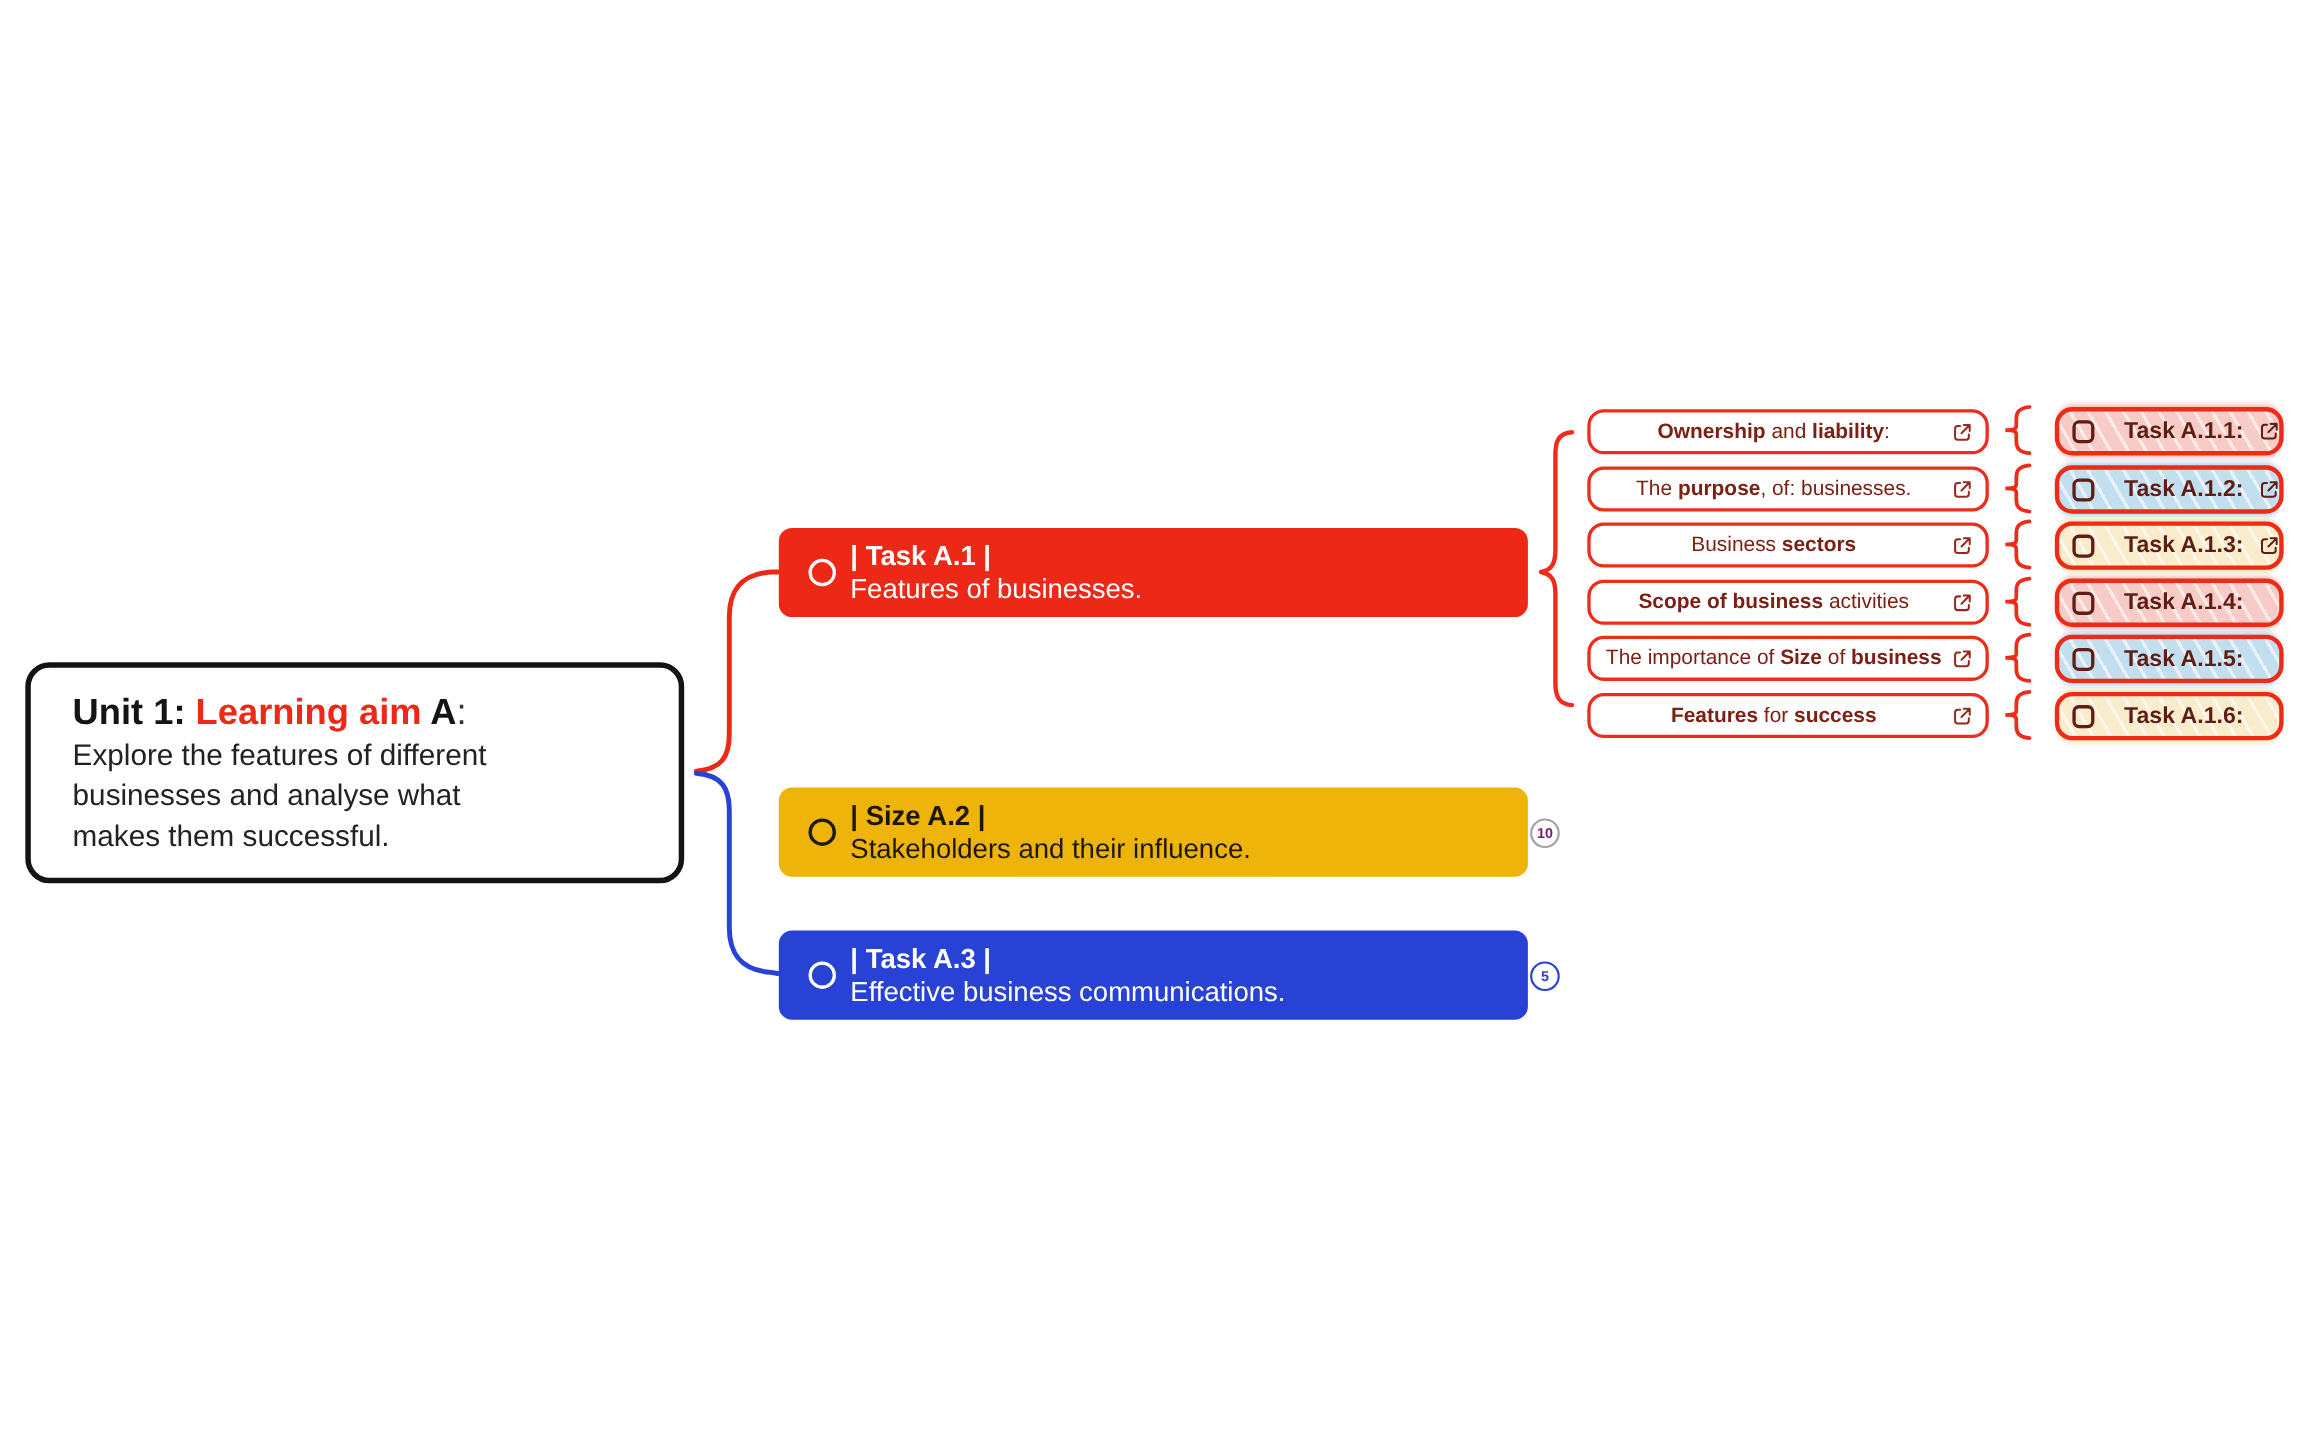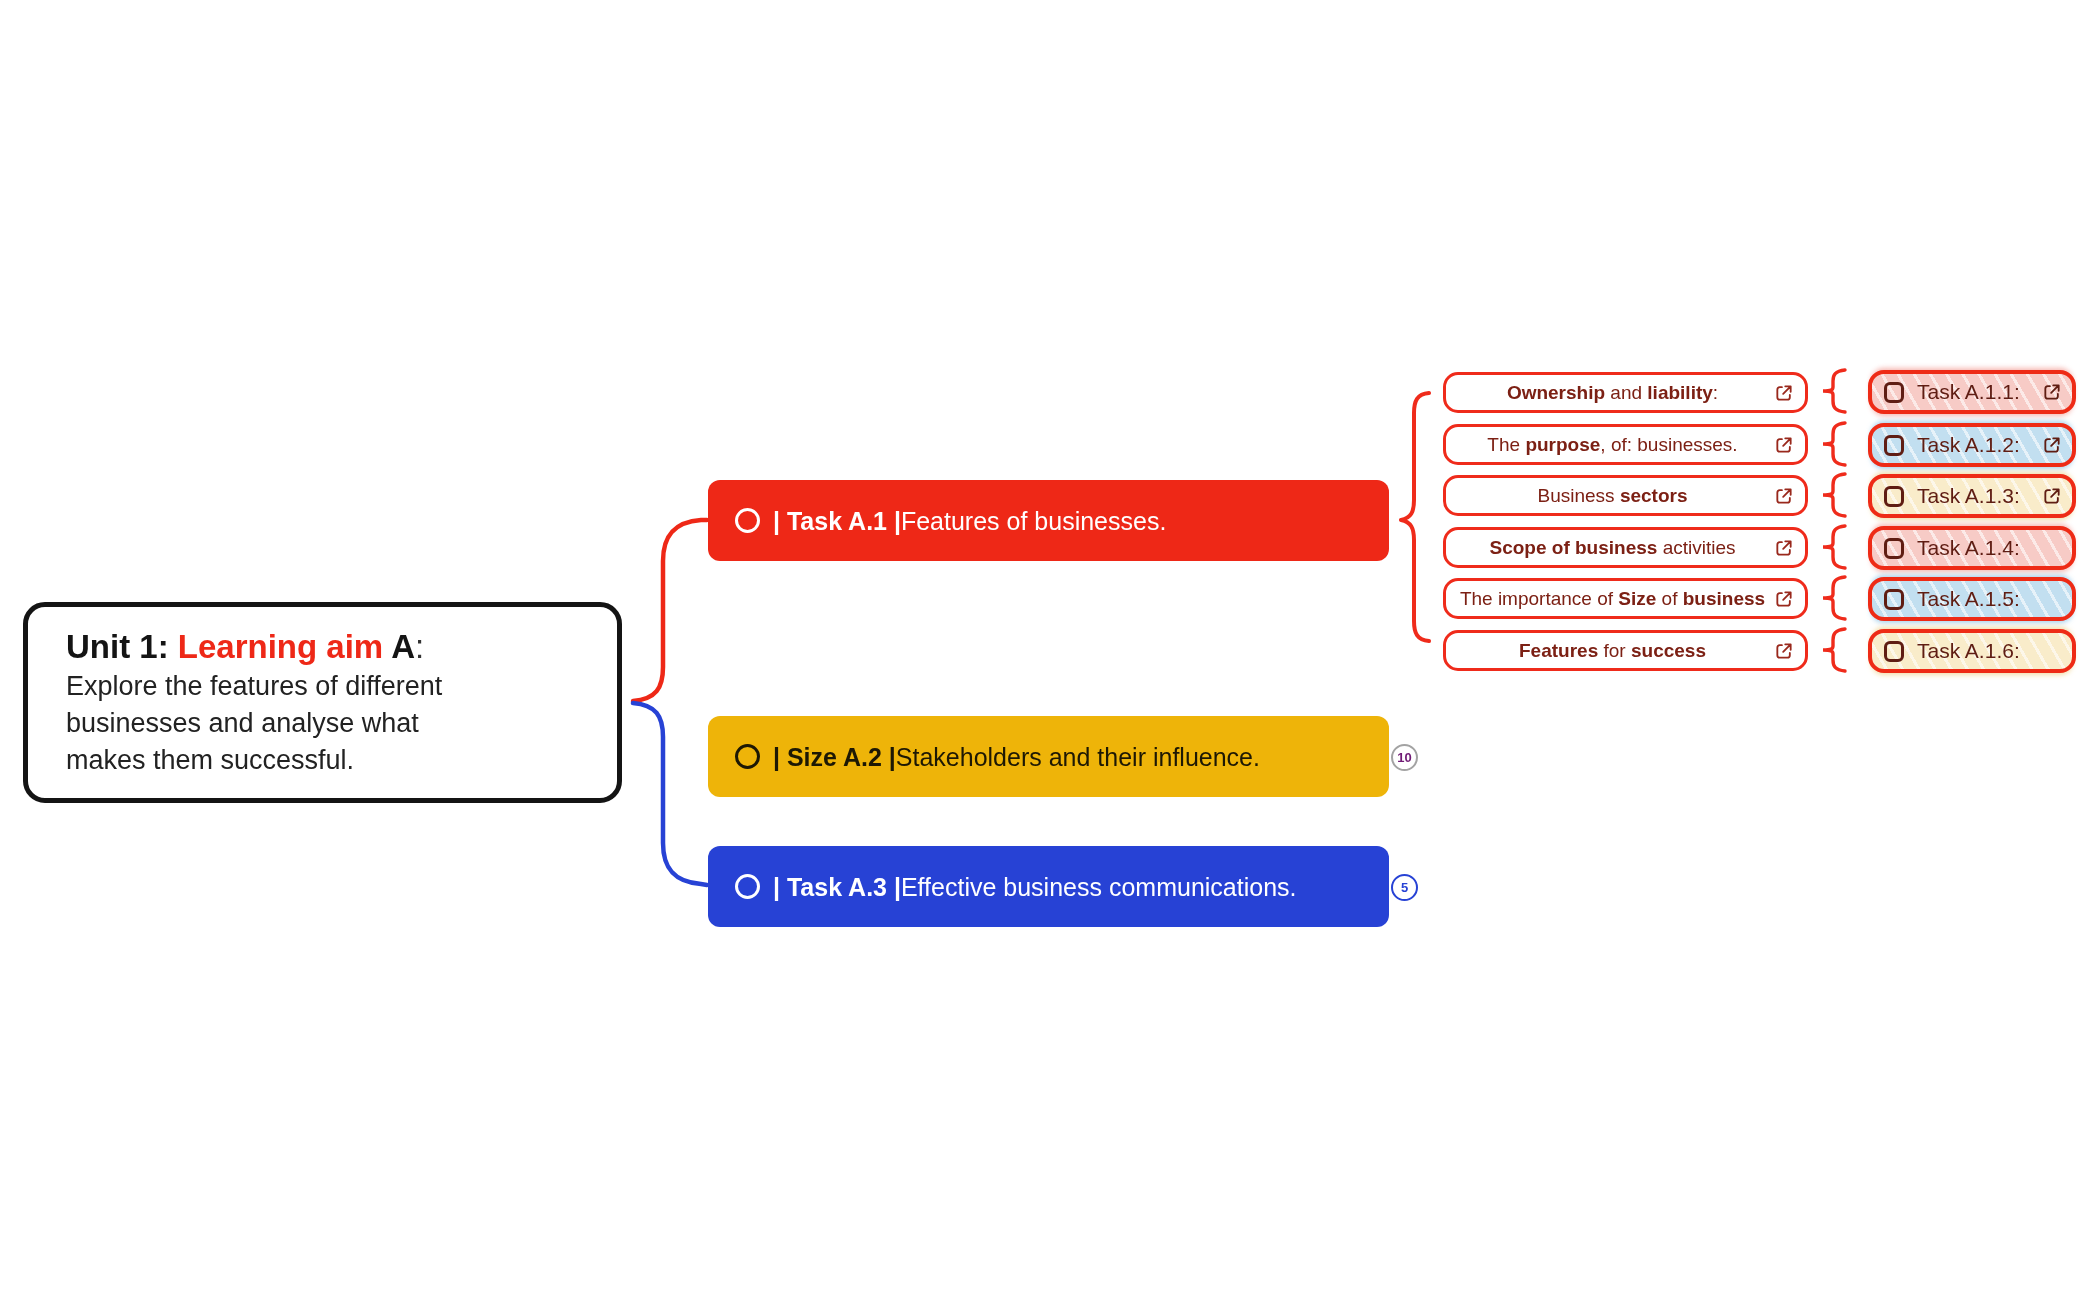--- a/index.html
+++ b/index.html
@@ -25,21 +25,21 @@
   .task-node {
     position:absolute; left:708px; width:681px; height:81px; border-radius:12px;
     display:flex; align-items:center; padding-left:27px; gap:13px; cursor:pointer;
   }
   .task-a1 { top:480px; background:#ee2817; color:#ffffff; }
   .task-a2 { top:716px; background:#eeb409; color:#1d1804; }
   .task-a3 { top:846px; background:#2742d5; color:#ffffff; }
   .task-circle {
     width:25px; height:25px; border-radius:50%; border:3px solid currentColor; flex:0 0 auto;
   }
-  .task-text { display:flex; flex-direction:row; }
+  .task-text { display:flex; flex-direction:column; }
   .task-label { font-weight:700; font-size:25px; line-height:30px; white-space:nowrap; }
   .task-desc  { font-weight:400; font-size:25px; line-height:30px; white-space:nowrap; }
 
   
   .badge {
     position:absolute; left:1391px; width:27px; height:27px; border-radius:50%;
     background:#fff; font-size:13px; font-weight:700; display:flex; align-items:center; justify-content:center;
     cursor:pointer;
   }
   .badge-a2 { top:744px; border:2px solid #a3a3a3; color:#701a75; }
@@ -67,21 +67,21 @@
   }
   .fill-pink  { background-color:#f7cbc6; box-shadow:0 -5px 5px -3px rgba(244,168,160,.8), 0 5px 5px -3px rgba(244,168,160,.8); }
   .fill-blue  { background-color:#c2dff0; box-shadow:0 -5px 5px -3px rgba(150,200,232,.8), 0 5px 5px -3px rgba(150,200,232,.8); }
   .fill-cream { background-color:#f9ecca; box-shadow:0 -5px 5px -3px rgba(240,214,150,.8), 0 5px 5px -3px rgba(240,214,150,.8); }
   .s1 { top:370px; } .s2 { top:423px; } .s3 { top:474px; }
   .s4 { top:526px; } .s5 { top:577px; } .s6 { top:629px; }
   .checkbox {
     width:20px; height:21px; border:3px solid #5f1d13; border-radius:6px; flex:0 0 auto;
     background:transparent; cursor:pointer;
   }
-  .subtask-label { font-size:21px; font-weight:400; color:#5f1d13; white-space:nowrap; flex:1 1 auto; }
+  .subtask-label { font-size:21px; font-weight:700; color:#5f1d13; white-space:nowrap; flex:1 1 auto;margin-left:14px; }
   .subtask .link-icon { color:#5f1d13; flex:0 0 auto; }
 
   .link-icon { width:20px; height:20px; cursor:pointer; }
 </style>
 </head>
 <body>
 
 <div id="stage">
 
   <svg id="connectors" viewBox="0 0 2098 1300" xmlns="http://www.w3.org/2000/svg">

